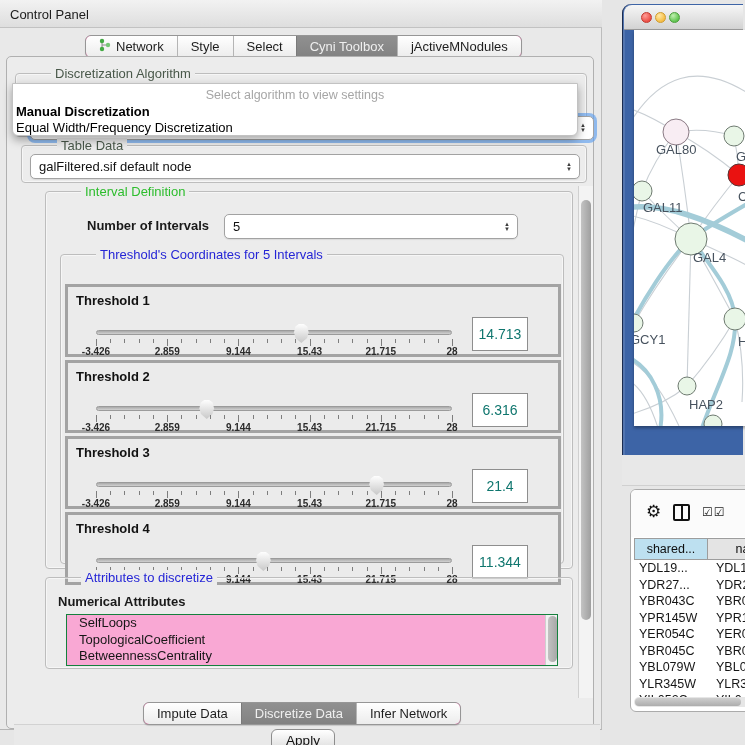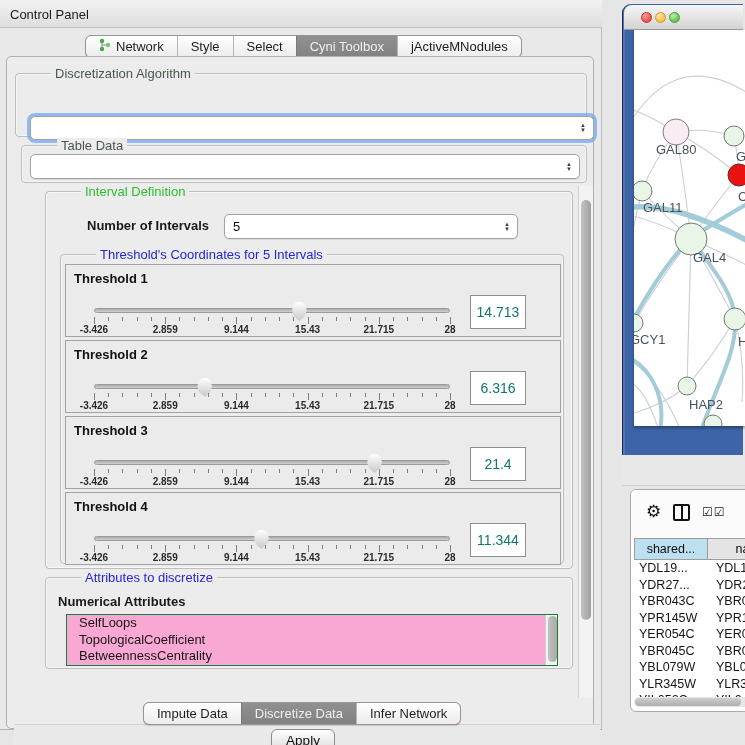--- a/index.html
+++ b/index.html
@@ -35,21 +35,21 @@
   .g-dark  { color:#49584a; }
 
   
   .combo { position:absolute; background:#fff; border:1px solid #a2a2a2; border-radius:5px; font-size:13px; color:#111;
            display:flex; align-items:center; padding:0 8px; box-shadow:0 1px 1px rgba(0,0,0,.08); }
   .stepper { position:absolute; right:7px; top:50%; transform:translateY(-50%); display:flex; flex-direction:column; line-height:5px;
              font-size:6px; color:#3c3c3c; }
   .focusring { box-shadow:0 0 0 3px rgba(95,160,240,.65); }
 
   
-  .tpanel { position:absolute; left:62px; width:496px; height:73px; background:#ebebeb; border:1px solid #a3a3a3; }
+  .tpanel { position:absolute; left:62px; width:496px; height:73px; background:#ebebeb; border:3px solid #a3a3a3;margin-top:20px; }
   .tlabel { position:absolute; left:8px; top:6px; font-size:13px; font-weight:bold; color:#111; }
   .track { position:absolute; left:28px; top:43px; width:356px; height:5px; border-radius:3px;
            background:linear-gradient(#a9a9a9,#d2d2d2); border:1px solid #9b9b9b; }
   .thumb { position:absolute; top:-7px; width:16px; height:19px; transform:translateX(-50%);
            background:linear-gradient(#fefefe,#c8c8c8);
            clip-path:polygon(50% 100%, 14% 74%, 4% 44%, 13% 13%, 34% 0%, 66% 0%, 87% 13%, 96% 44%, 86% 74%);
            filter:drop-shadow(0 0 1px #777); }
   .ticks { position:absolute; left:28px; top:52px; width:356px; height:8px; }
   .tick { position:absolute; top:0; width:1px; background:#7d7d7d; }
   .ticklabels { position:absolute; left:28px; top:59px; width:356px; height:12px; }
@@ -153,20 +153,21 @@
         <span class="stepper">
             <span>▲</span>
             <span>▼</span>
           </span>
       </div>
     </div>
 
     <div class="group" style="left:14px; top:88px; width:566px; height:38px;">
       <span class="gtitle g-dark">Table Data</span>
       <div class="combo" style="left:8px; top:8px; width:550px; height:25px;">
+        <span>galFiltered.sif default node</span>
         <span class="stepper">
             <span>▲</span>
             <span>▼</span>
           </span>
       </div>
     </div>
 
     <div class="group" style="left:38px; top:134px; width:528px; height:378px;">
       <span class="gtitle g-green">Interval Definition</span>
       <span class="abs" style="left:41px; top:26px; font-size:13px; font-weight:bold;">Number of Intervals</span>
@@ -381,20 +382,25 @@
       <div class="btn" style="left:257px; top:4px; width:64px; height:22px;">
         <span>Apply</span>
       </div>
     </div>
 
   </div>
 
   <div class="abs cpscroll"></div>
   <div class="abs cpthumb"></div>
 
+  <div class="abs popup">
+    <div class="pop-hint">Select algorithm to view settings</div>
+    <div class="pop-item1">Manual Discretization</div>
+    <div class="pop-item2">Equal Width/Frequency Discretization</div>
+  </div>
 
   <div class="abs bottabs tabgroup">
     <div class="tab">
         <span>Impute Data</span>
       </div>
     <div class="tab sel">
         <span>Discretize Data</span>
       </div>
     <div class="tab">
         <span>Infer Network</span>

